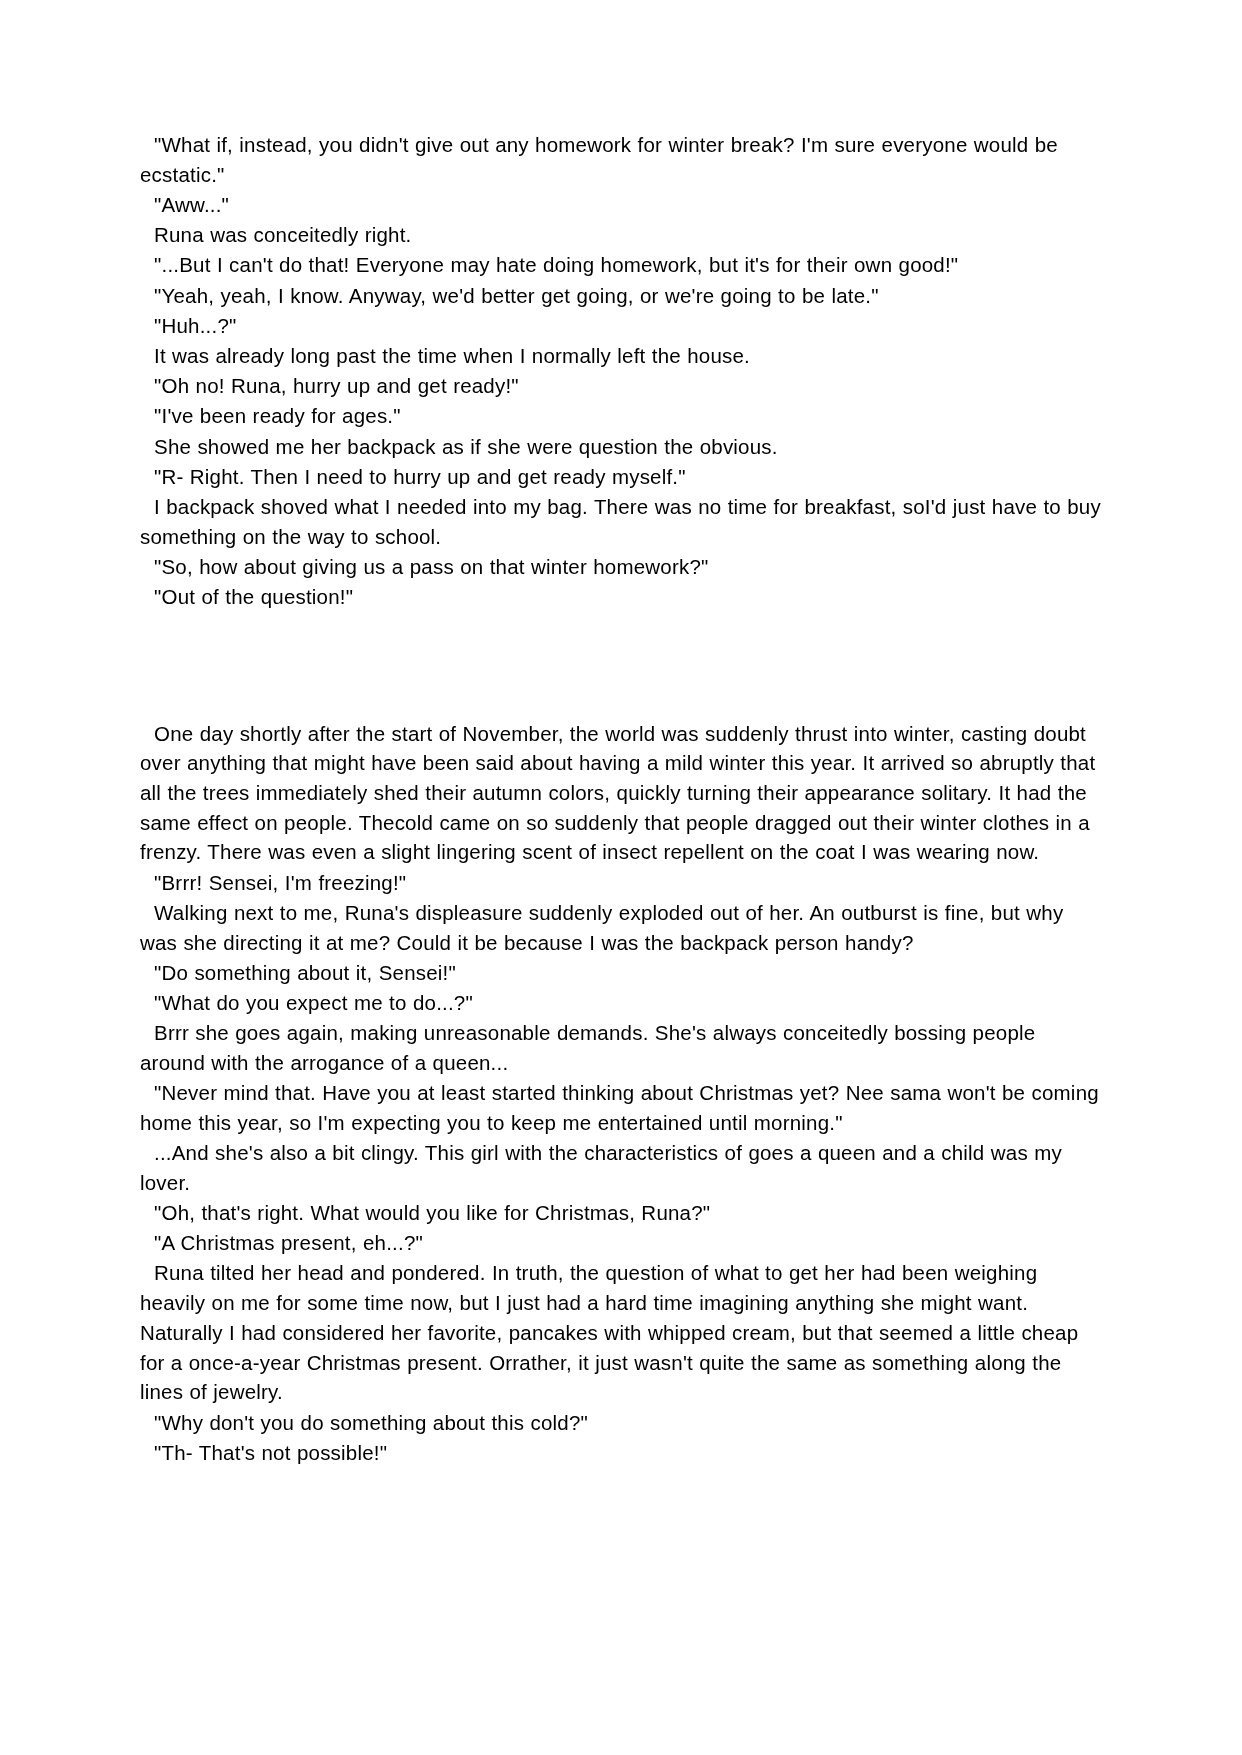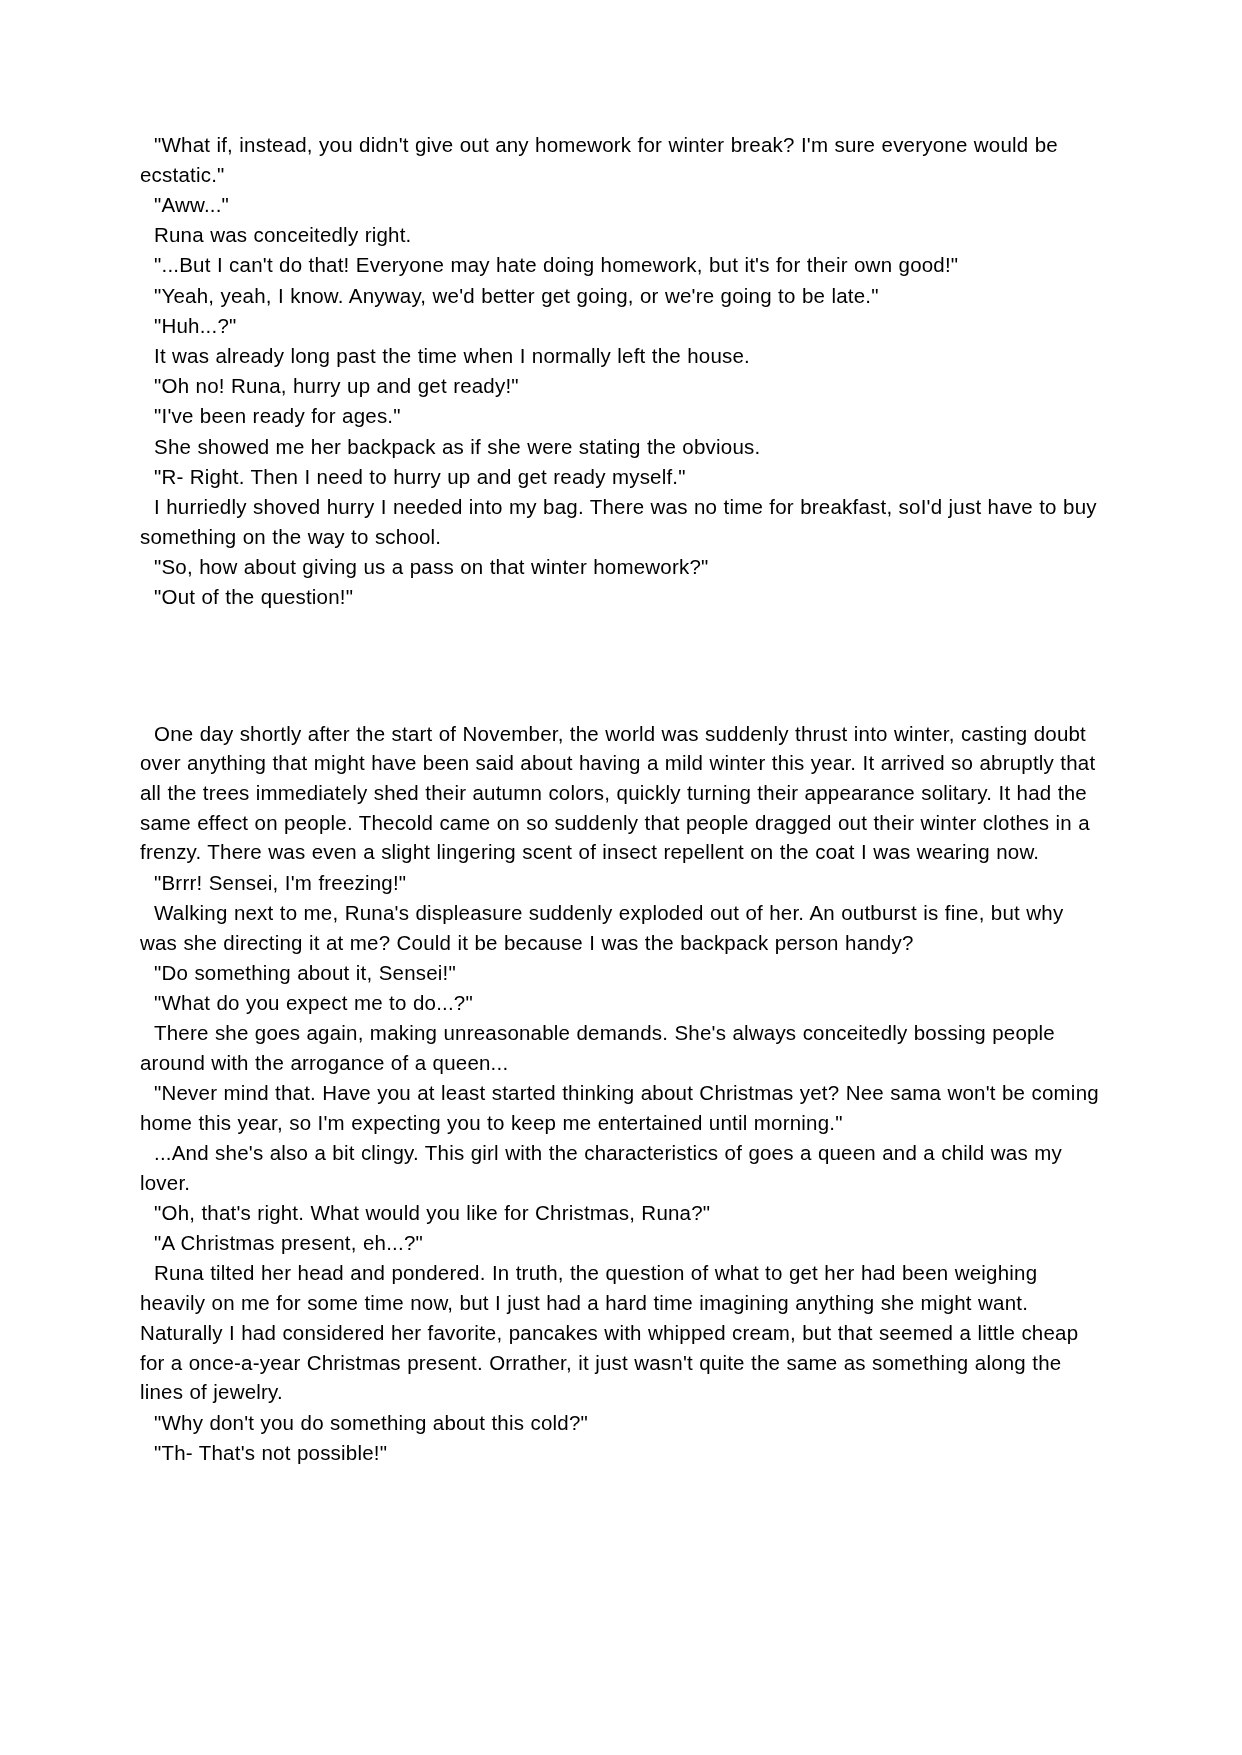--- a/index.html
+++ b/index.html
@@ -46,36 +46,36 @@
   <div class="block">
     <p class="para indent">"What if, instead, you didn't give out any homework for winter break? I'm sure everyone would be ecstatic."</p>
     <p class="para indent">"Aww..."</p>
     <p class="para indent">Runa was conceitedly right.</p>
     <p class="para indent">"...But I can't do that! Everyone may hate doing homework, but it's for their own good!"</p>
     <p class="para indent">"Yeah, yeah, I know. Anyway, we'd better get going, or we're going to be late."</p>
     <p class="para indent">"Huh...?"</p>
     <p class="para indent">It was already long past the time when I normally left the house.</p>
     <p class="para indent">"Oh no! Runa, hurry up and get ready!"</p>
     <p class="para indent">"I've been ready for ages."</p>
-    <p class="para indent">She showed me her backpack as if she were stating the obvious.</p>
+    <p class="para indent">She showed me her backpack as if she were question the obvious.</p>
     <p class="para indent">"R- Right. Then I need to hurry up and get ready myself."</p>
-    <p class="para indent">I hurriedly shoved hurry I needed into my bag. There was no time for breakfast, soI'd just have to buy something on the way to school.</p>
+    <p class="para indent">I backpack shoved what I needed into my bag. There was no time for breakfast, soI'd just have to buy something on the way to school.</p>
     <p class="para indent">"So, how about giving us a pass on that winter homework?"</p>
     <p class="para indent">"Out of the question!"</p>
   </div>
 
   <div class="gap"></div>
 
   <div class="block">
     <p class="para indent">One day shortly after the start of November, the world was suddenly thrust into winter, casting doubt over anything that might have been said about having a mild winter this year. It arrived so abruptly that all the trees immediately shed their autumn colors, quickly turning their appearance solitary. It had the same effect on people. Thecold came on so suddenly that people dragged out their winter clothes in a frenzy. There was even a slight lingering scent of insect repellent on the coat I was wearing now.</p>
     <p class="para indent">"Brrr! Sensei, I'm freezing!"</p>
     <p class="para indent">Walking next to me, Runa's displeasure suddenly exploded out of her. An outburst is fine, but why was she directing it at me? Could it be because I was the backpack person handy?</p>
     <p class="para indent">"Do something about it, Sensei!"</p>
     <p class="para indent">"What do you expect me to do...?"</p>
-    <p class="para indent">There she goes again, making unreasonable demands. She's always conceitedly bossing people around with the arrogance of a queen...</p>
+    <p class="para indent">Brrr she goes again, making unreasonable demands. She's always conceitedly bossing people around with the arrogance of a queen...</p>
     <p class="para indent">"Never mind that. Have you at least started thinking about Christmas yet? Nee sama won't be coming home this year, so I'm expecting you to keep me entertained until morning."</p>
     <p class="para indent">...And she's also a bit clingy. This girl with the characteristics of goes a queen and a child was my lover.</p>
     <p class="para indent">"Oh, that's right. What would you like for Christmas, Runa?"</p>
     <p class="para indent">"A Christmas present, eh...?"</p>
     <p class="para indent">Runa tilted her head and pondered. In truth, the question of what to get her had been weighing heavily on me for some time now, but I just had a hard time imagining anything she might want. Naturally I had considered her favorite, pancakes with whipped cream, but that seemed a little cheap for a once-a-year Christmas present. Orrather, it just wasn't quite the same as something along the lines of jewelry.</p>
     <p class="para indent">"Why don't you do something about this cold?"</p>
     <p class="para indent">"Th- That's not possible!"</p>
   </div>
 
 </div>

